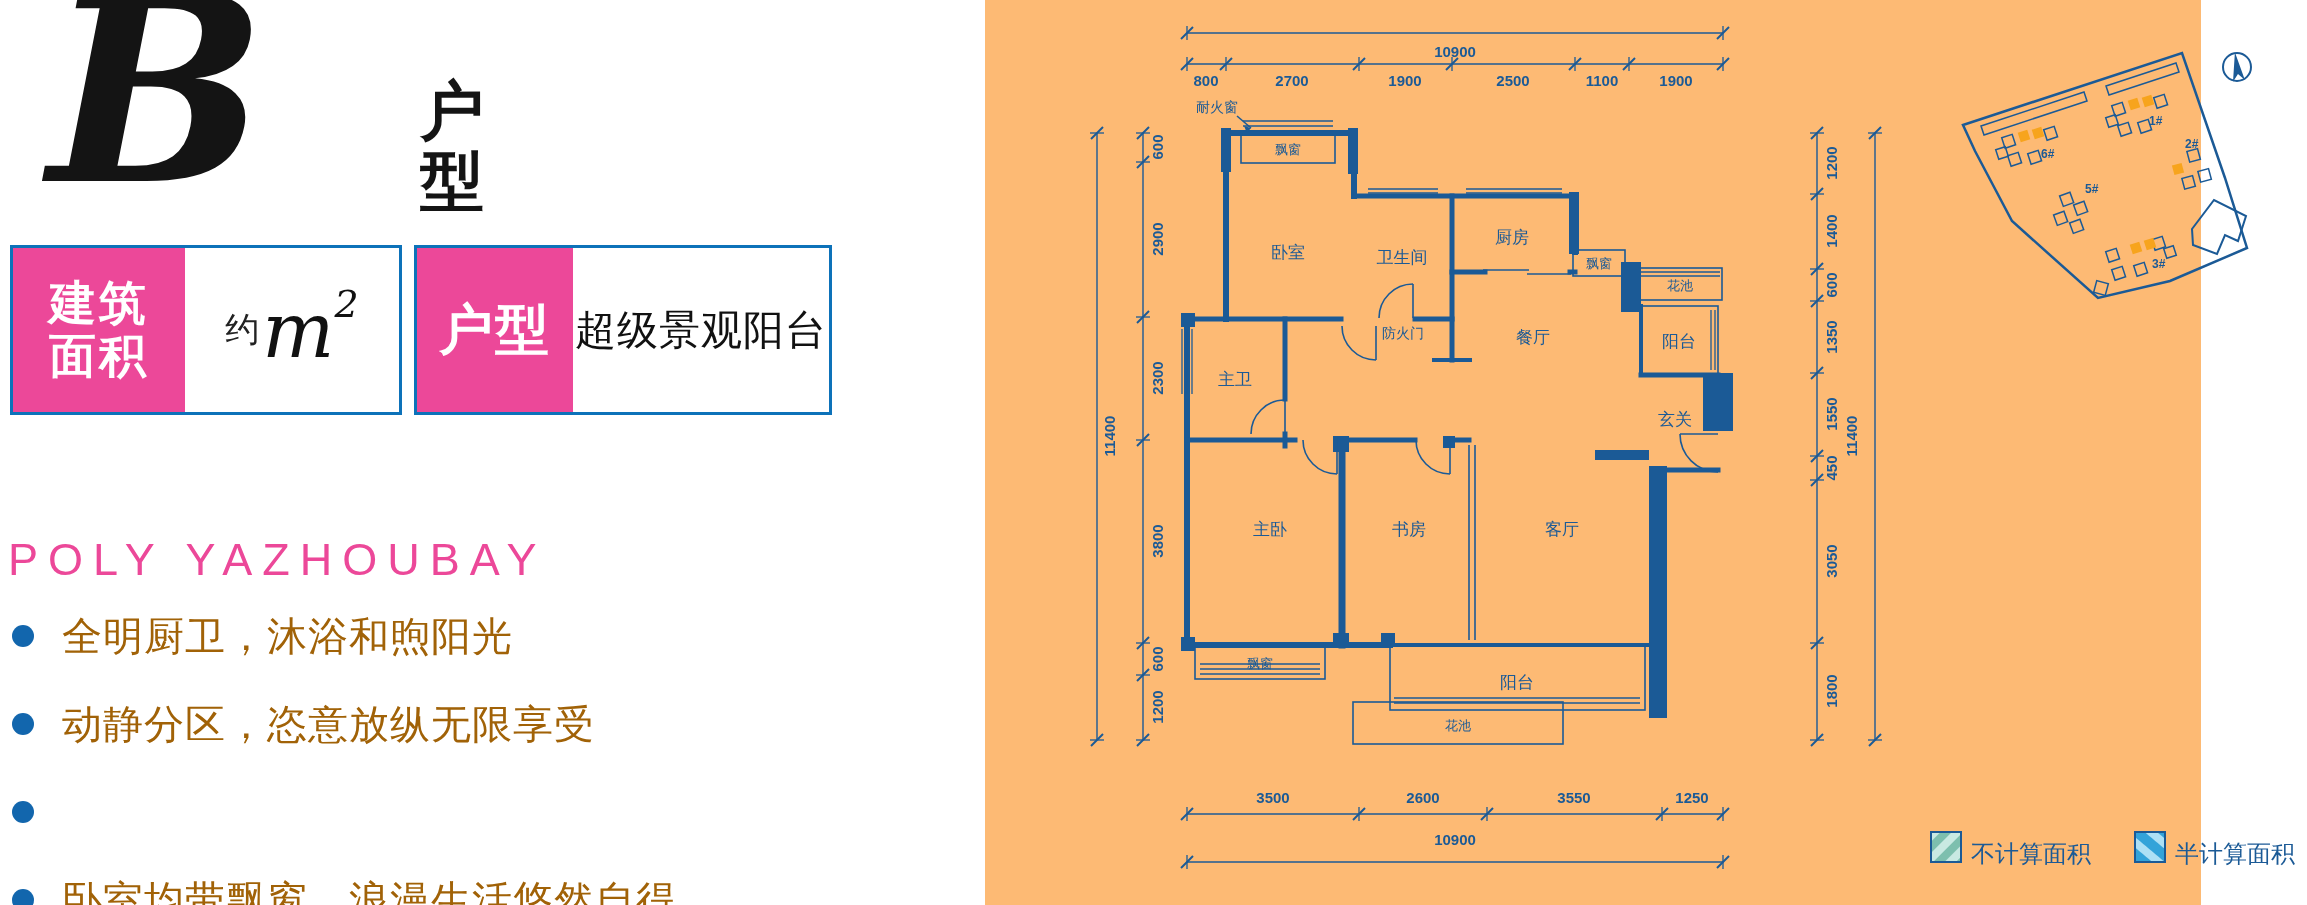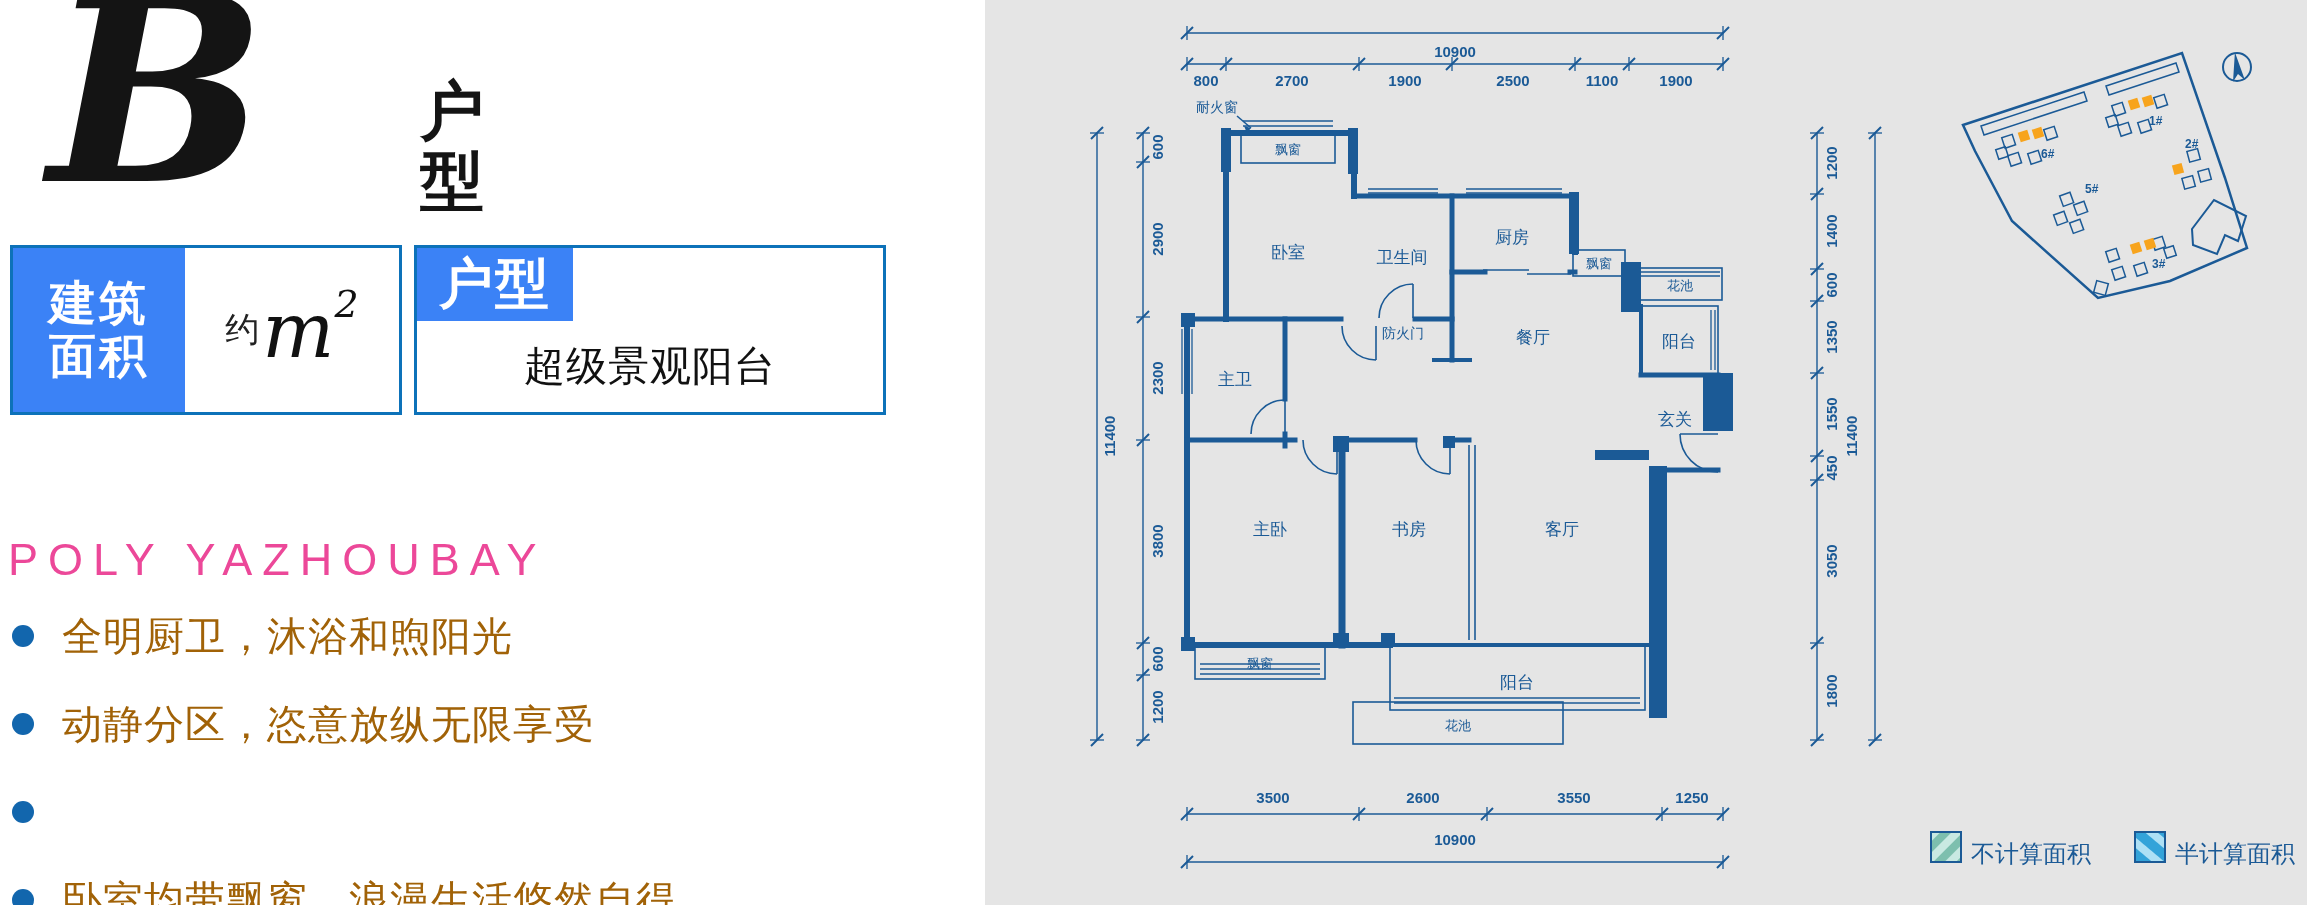--- a/index.html
+++ b/index.html
@@ -18,23 +18,23 @@
   .unit-word{position:absolute;left:420px;top:76px;}
   .unit-word div{
     font-family:"DejaVu Serif",serif;
     font-size:64px;line-height:1.1;color:#141414;font-weight:600;
   }
   .info-box{
     position:absolute;top:245px;height:170px;box-sizing:border-box;
     border:3px solid #0d72b9;background:#fff;display:flex;
   }
   .info-box.box1{left:10px;width:392px;}
-  .info-box.box2{left:414px;width:472px;flex-direction:column;}
+  .info-box.box2{left:414px;width:418px;}
   .info-label{
-    background:#3b82f6;color:#ffffff;display:flex;flex-direction:column;
+    background:#ec4899;color:#ffffff;display:flex;flex-direction:column;
     justify-content:center;align-items:center;font-weight:bold;flex:none;
   }
   .box1 .info-label{width:172px;font-size:47px;line-height:1.12;letter-spacing:3px;}
   .box2 .info-label{width:156px;font-size:54px;letter-spacing:2px;}
   .info-value{flex:1;display:flex;align-items:center;justify-content:center;color:#111;}
   .area-approx{font-size:34px;color:#222;margin-right:3px;}
   .area-number,.area-unit{
     font-family:"DejaVu Serif",serif;font-style:italic;font-size:76px;color:#111;
   }
   .area-sup{
@@ -44,21 +44,21 @@
   .type-value{font-size:41px;color:#111;letter-spacing:1px;}
   .brand{
     position:absolute;left:8px;top:534px;
     font-size:45px;color:#ec4899;letter-spacing:10px;font-weight:400;
   }
   .features{position:absolute;left:12px;top:612px;width:960px;}
   .feature{display:flex;align-items:center;margin-bottom:40px;height:48px;}
   .feature .dot{width:22px;height:22px;border-radius:50%;background:#1266ad;margin-right:28px;flex:none;}
   .feature .ftext{font-size:40px;color:#a16207;letter-spacing:1px;}
   
-  .right-panel{position:absolute;left:985px;top:0;width:1322px;height:905px;background:#e5e5e5;text-decoration:underline;}
+  .right-panel{position:absolute;left:985px;top:0;width:1216px;height:905px;background:#fdba74;text-decoration:underline;}
   svg{display:block;}
   svg text{font-family:"Liberation Sans",sans-serif;fill:#1b5a96;}
   .t-dim{font-size:15px;font-weight:600;}
   .t-room{font-size:17px;}
   .t-small{font-size:13px;}
   .t-note{font-size:14px;}
   .t-bldg{font-size:12px;font-weight:bold;}
   .t-legend{font-size:24px;}
   .wall{stroke:#1b5a96;fill:none;stroke-linecap:square;}
   .w6{stroke-width:6;}

